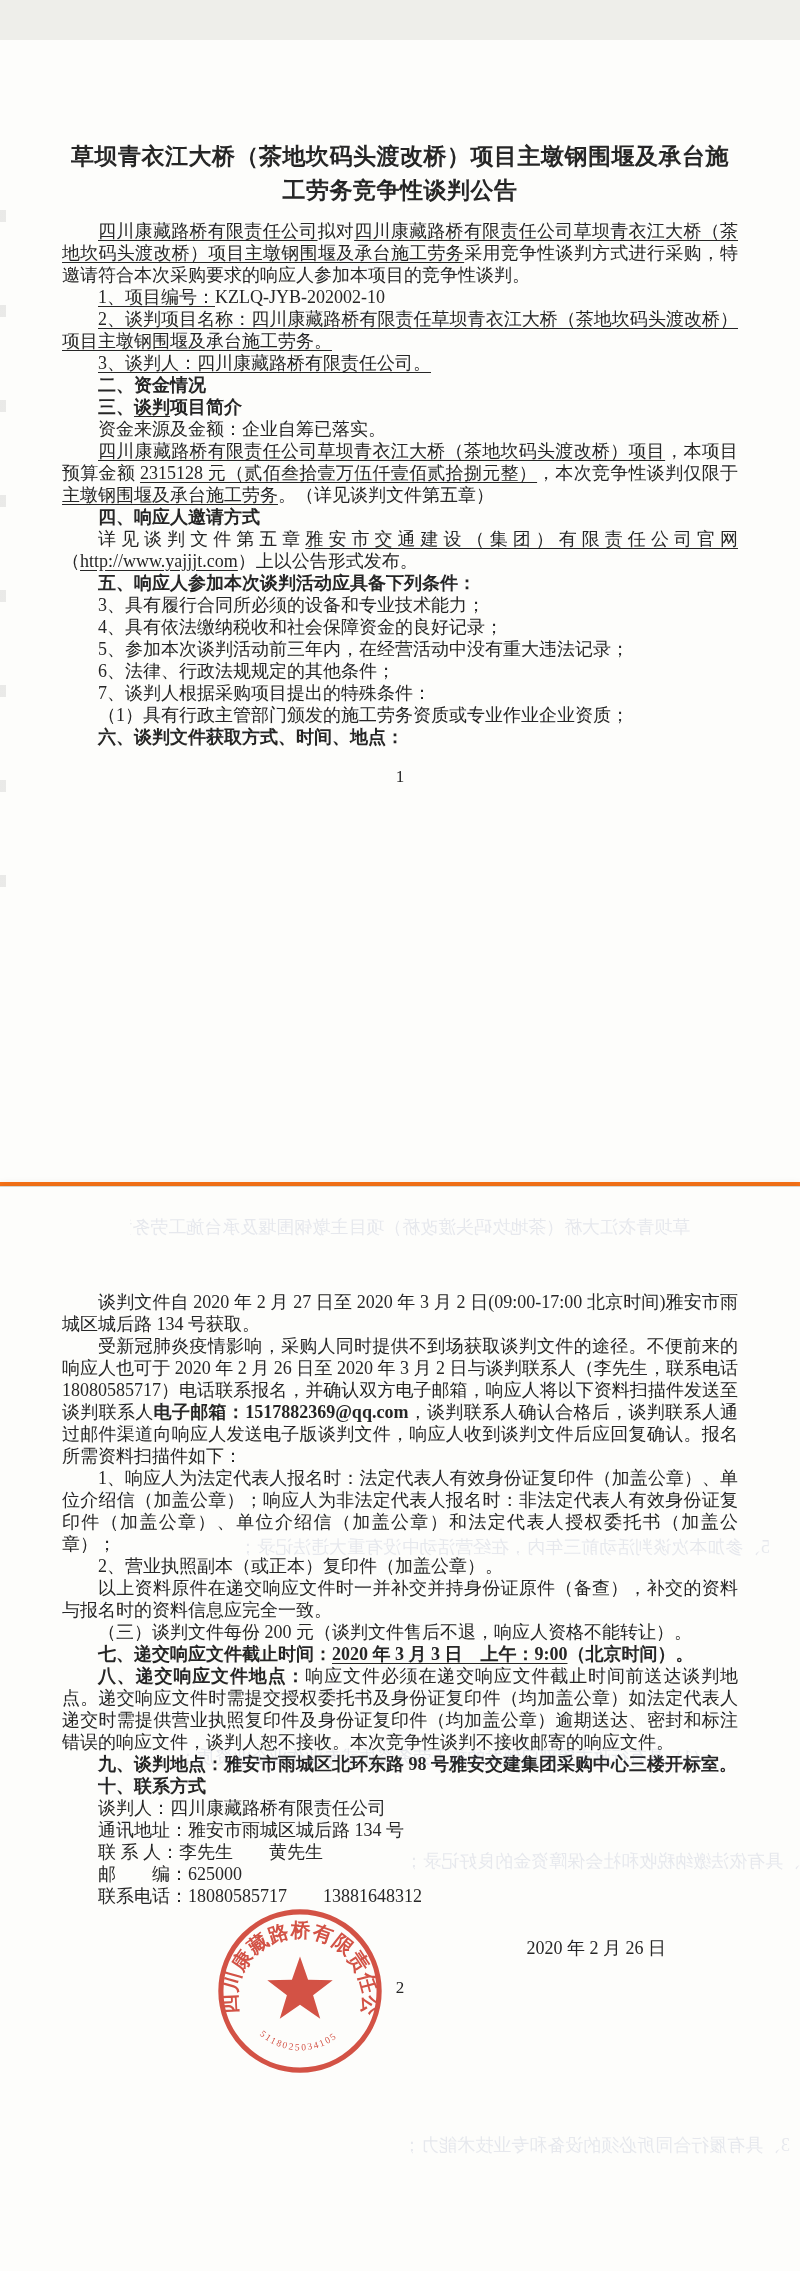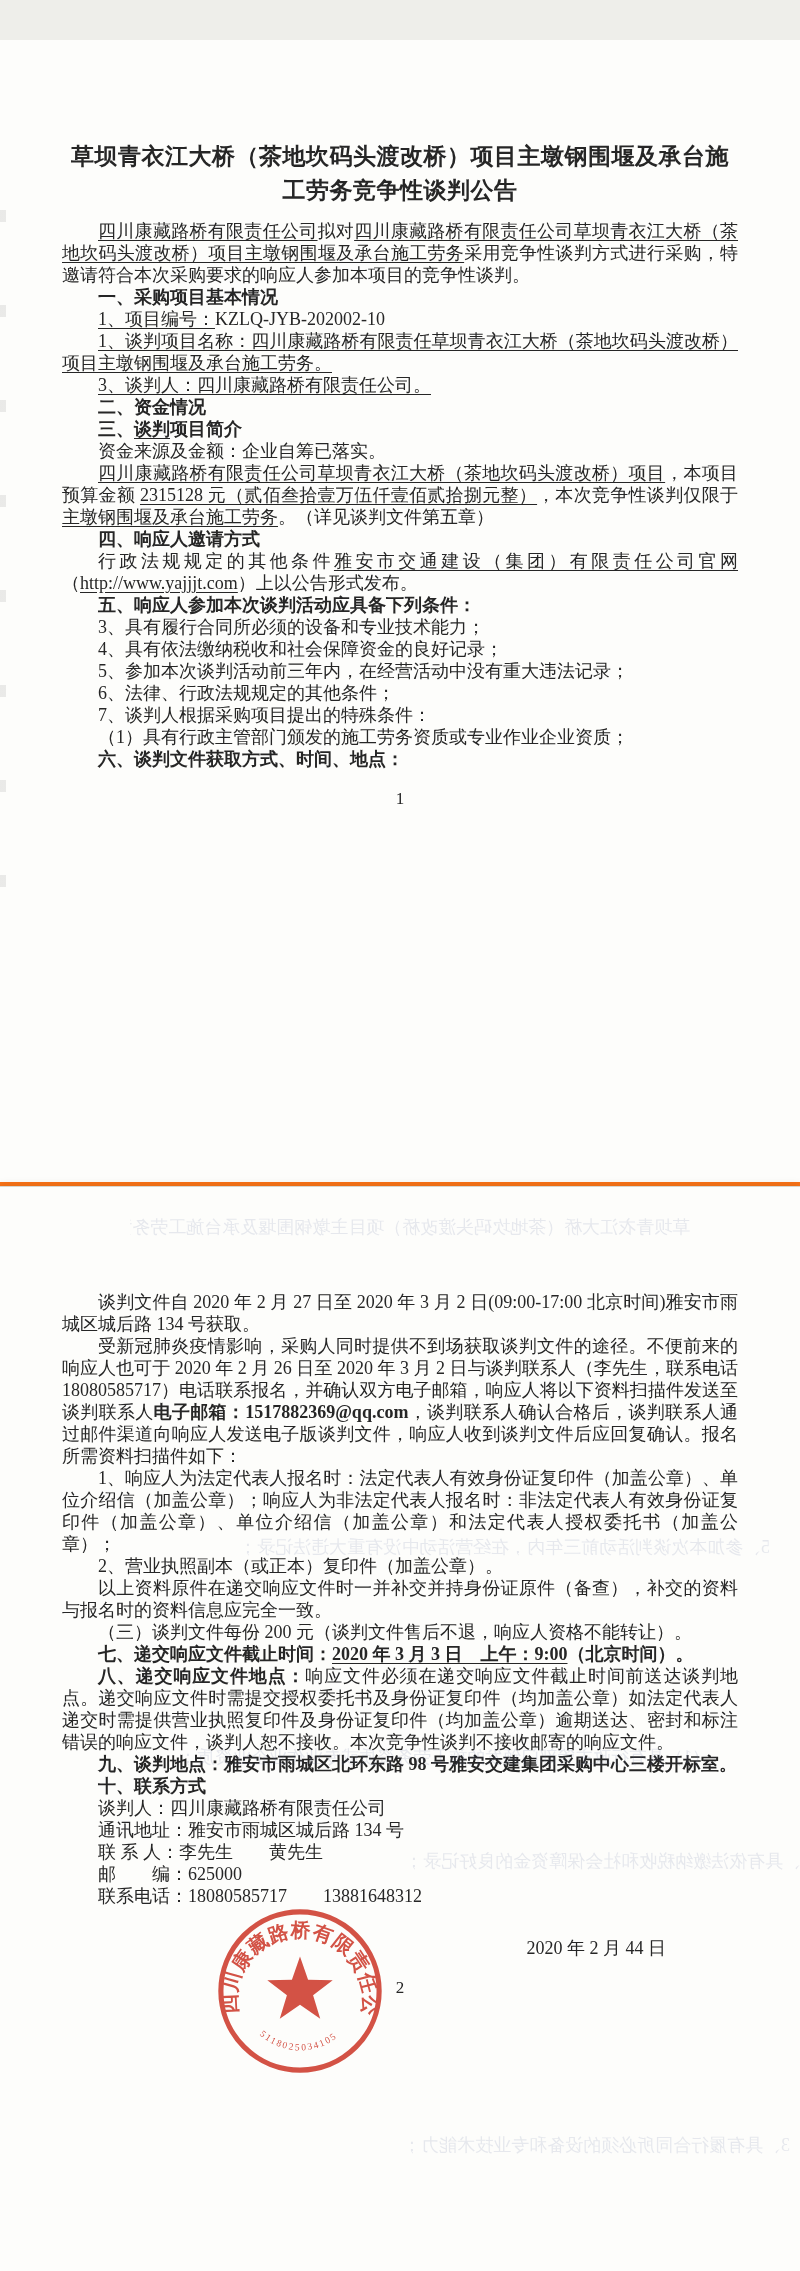--- a/index.html
+++ b/index.html
@@ -28,30 +28,29 @@
           opacity:.88; mix-blend-mode:multiply; }
 </style>
 </head>
 <body>
 
 <div class="canvas">
 
   <div class="page page-1">
     <p class="title">草坝青衣江大桥（茶地坎码头渡改桥）项目主墩钢围堰及承台施工劳务竞争性谈判公告</p>
     <p><span class="u">四川康藏路桥有限责任公司</span><span>拟对</span><span class="u">四川康藏路桥有限责任公司草坝青衣江大桥（茶地坎码头渡改桥）项目主墩钢围堰及承台施工劳务</span><span>采用竞争性谈判方式进行采购，特邀请符合本次采购要求的响应人参加本项目的竞争性谈判。</span></p>
-    <p class="hd">一、采购项目基本情况</p>
     <p><span class="u">1、项目编号：</span><span>KZLQ-JYB-202002-10</span></p>
-    <p><span class="u">1、谈判项目名称：四川康藏路桥有限责任草坝青衣江大桥（茶地坎码头渡改桥）项目主墩钢围堰及承台施工劳务。</span></p>
+    <p><span class="u">2、谈判项目名称：四川康藏路桥有限责任草坝青衣江大桥（茶地坎码头渡改桥）项目主墩钢围堰及承台施工劳务。</span></p>
     <p><span class="u">3、谈判人：四川康藏路桥有限责任公司。</span></p>
     <p class="hd">二、资金情况</p>
     <p><span class="b">三、</span><span class="u b">谈判</span><span class="b">项目简介</span></p>
     <p>资金来源及金额：企业自筹已落实。</p>
     <p><span class="u">四川康藏路桥有限责任公司草坝青衣江大桥（茶地坎码头渡改桥）项目</span><span>，本项目预算金额 </span><span class="u">2315128 元（贰佰叁拾壹万伍仟壹佰贰拾捌元整）</span><span>，本次竞争性谈判仅限于</span><span class="u">主墩钢围堰及承台施工劳务</span><span>。（详见谈判文件第五章）</span></p>
     <p class="hd">四、响应人邀请方式</p>
-    <p><span>行政法规规定的其他条件</span><span class="u">雅安市交通建设（集团）有限责任公司官网</span><span>（</span><span class="u">http://www.yajjjt.com</span><span>）上以公告形式发布。</span></p>
+    <p><span>详见谈判文件第五章</span><span class="u">雅安市交通建设（集团）有限责任公司官网</span><span>（</span><span class="u">http://www.yajjjt.com</span><span>）上以公告形式发布。</span></p>
     <p class="hd">五、响应人参加本次谈判活动应具备下列条件：</p>
     <p>3、具有履行合同所必须的设备和专业技术能力；</p>
     <p>4、具有依法缴纳税收和社会保障资金的良好记录；</p>
     <p>5、参加本次谈判活动前三年内，在经营活动中没有重大违法记录；</p>
     <p>6、法律、行政法规规定的其他条件；</p>
     <p>7、谈判人根据采购项目提出的特殊条件：</p>
     <p>（1）具有行政主管部门颁发的施工劳务资质或专业作业企业资质；</p>
     <p class="hd">六、谈判文件获取方式、时间、地点：</p>
     <p class="pgnum">1</p>
   </div>
@@ -72,21 +71,21 @@
     <p>（三）谈判文件每份 200 元（谈判文件售后不退，响应人资格不能转让）。</p>
     <p><span class="b">七、递交响应文件截止时间：</span><span class="u b">2020 年 3 月 3 日　上午：9:00</span><span class="b">（北京时间）。</span></p>
     <p><span class="b">八、递交响应文件地点：</span><span>响应文件必须在递交响应文件截止时间前送达谈判地点。递交响应文件时需提交授权委托书及身份证复印件（均加盖公章）如法定代表人递交时需提供营业执照复印件及身份证复印件（均加盖公章）逾期送达、密封和标注错误的响应文件，谈判人恕不接收。本次竞争性谈判不接收邮寄的响应文件。</span></p>
     <p><span class="b">九、谈判地点：雅安市雨城区北环东路 98 号雅安交建集团采购中心三楼开标室。</span></p>
     <p class="hd">十、联系方式</p>
     <p>谈判人：四川康藏路桥有限责任公司</p>
     <p>通讯地址：雅安市雨城区城后路 134 号</p>
     <p>联 系 人：李先生　　黄先生</p>
     <p>邮　　编：625000</p>
     <p>联系电话：18080585717　　13881648312</p>
-    <p class="dateline">2020 年 2 月 44 日</p>
+    <p class="dateline">2020 年 2 月 26 日</p>
     <p class="pgnum">2</p>
 
     <svg class="seal" viewBox="0 0 200 200">
       <defs>
         <path id="sealTop" d="M 28 128 A 74 74 0 1 1 172 128" fill="none"></path>
         <path id="sealBot" d="M 50 148 A 70 70 0 0 0 150 148" fill="none"></path>
       </defs>
       <circle cx="100" cy="100" r="92" fill="none" stroke="#cf3a2c" stroke-width="6"></circle>
       <polygon points="100,60 109.4,87.06 138.04,87.64 115.22,104.94 123.51,132.36 100,116 76.49,132.36 84.78,104.94 61.96,87.64 90.6,87.06" fill="#cf3a2c"></polygon>
       <text fill="#cf3a2c" font-size="23" font-weight="bold">

